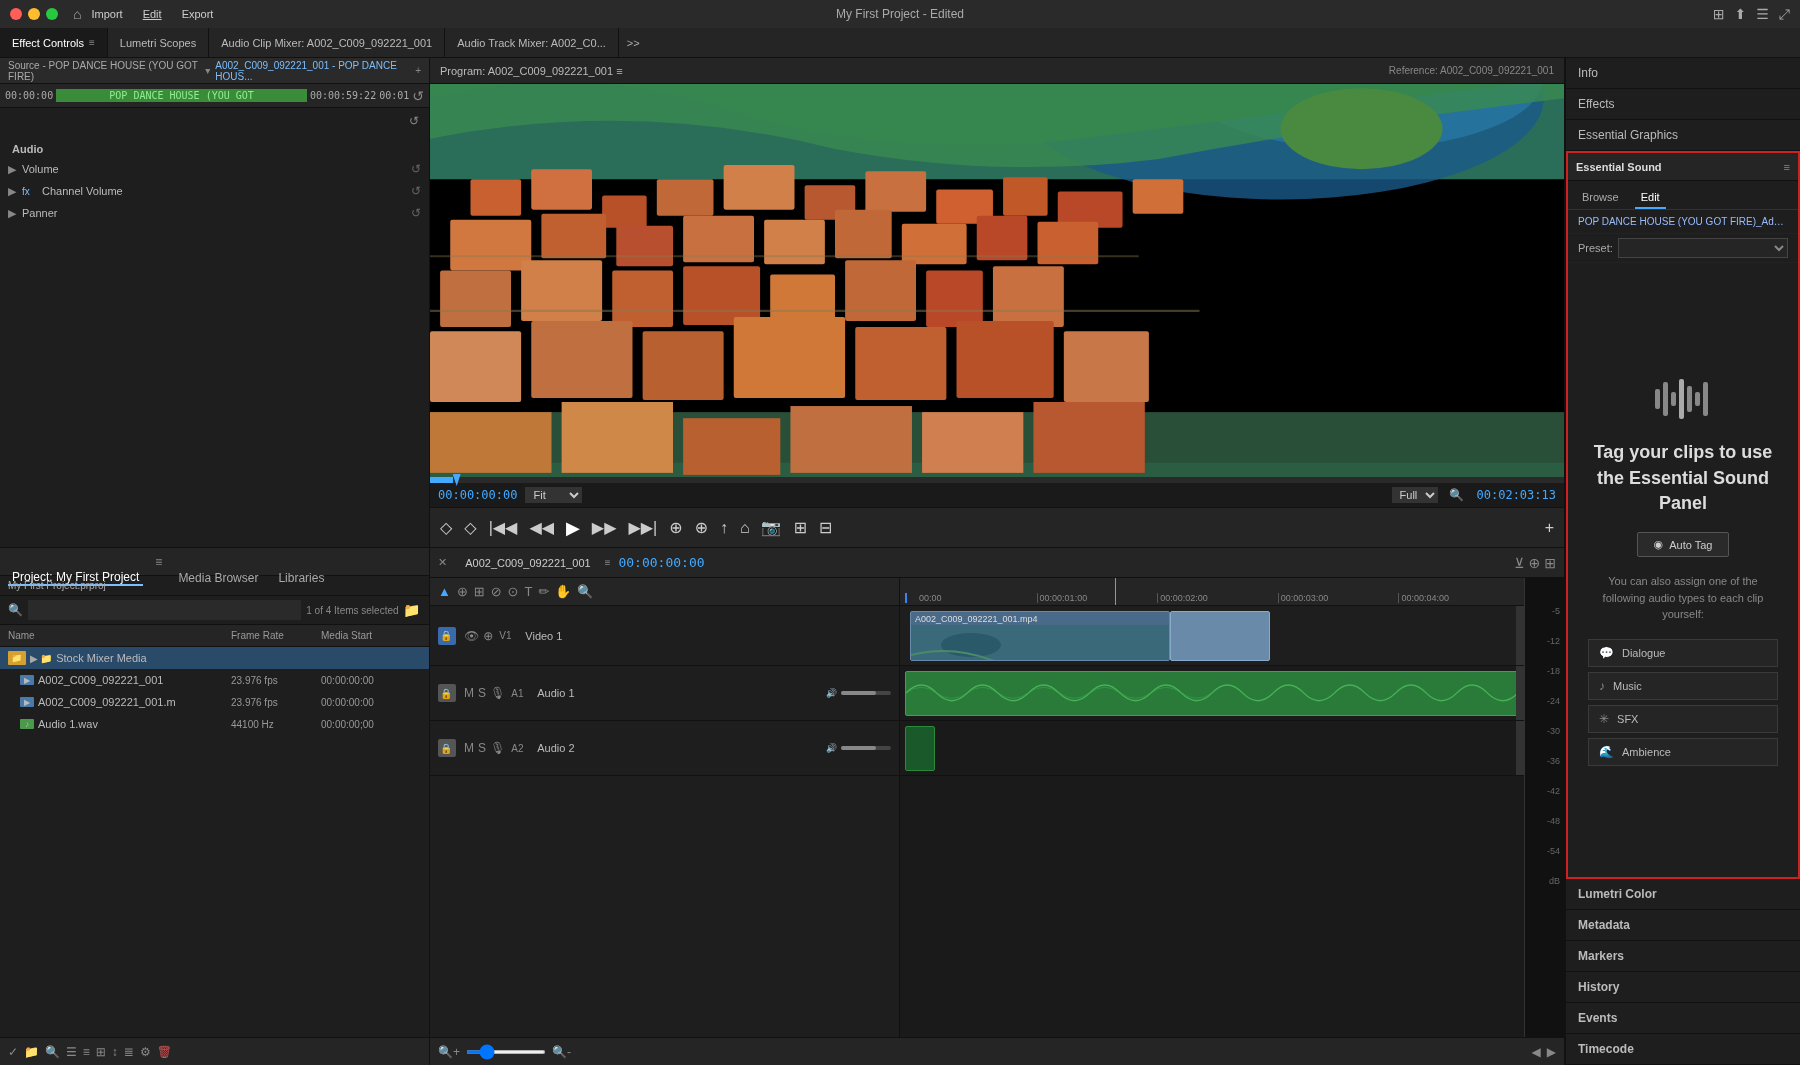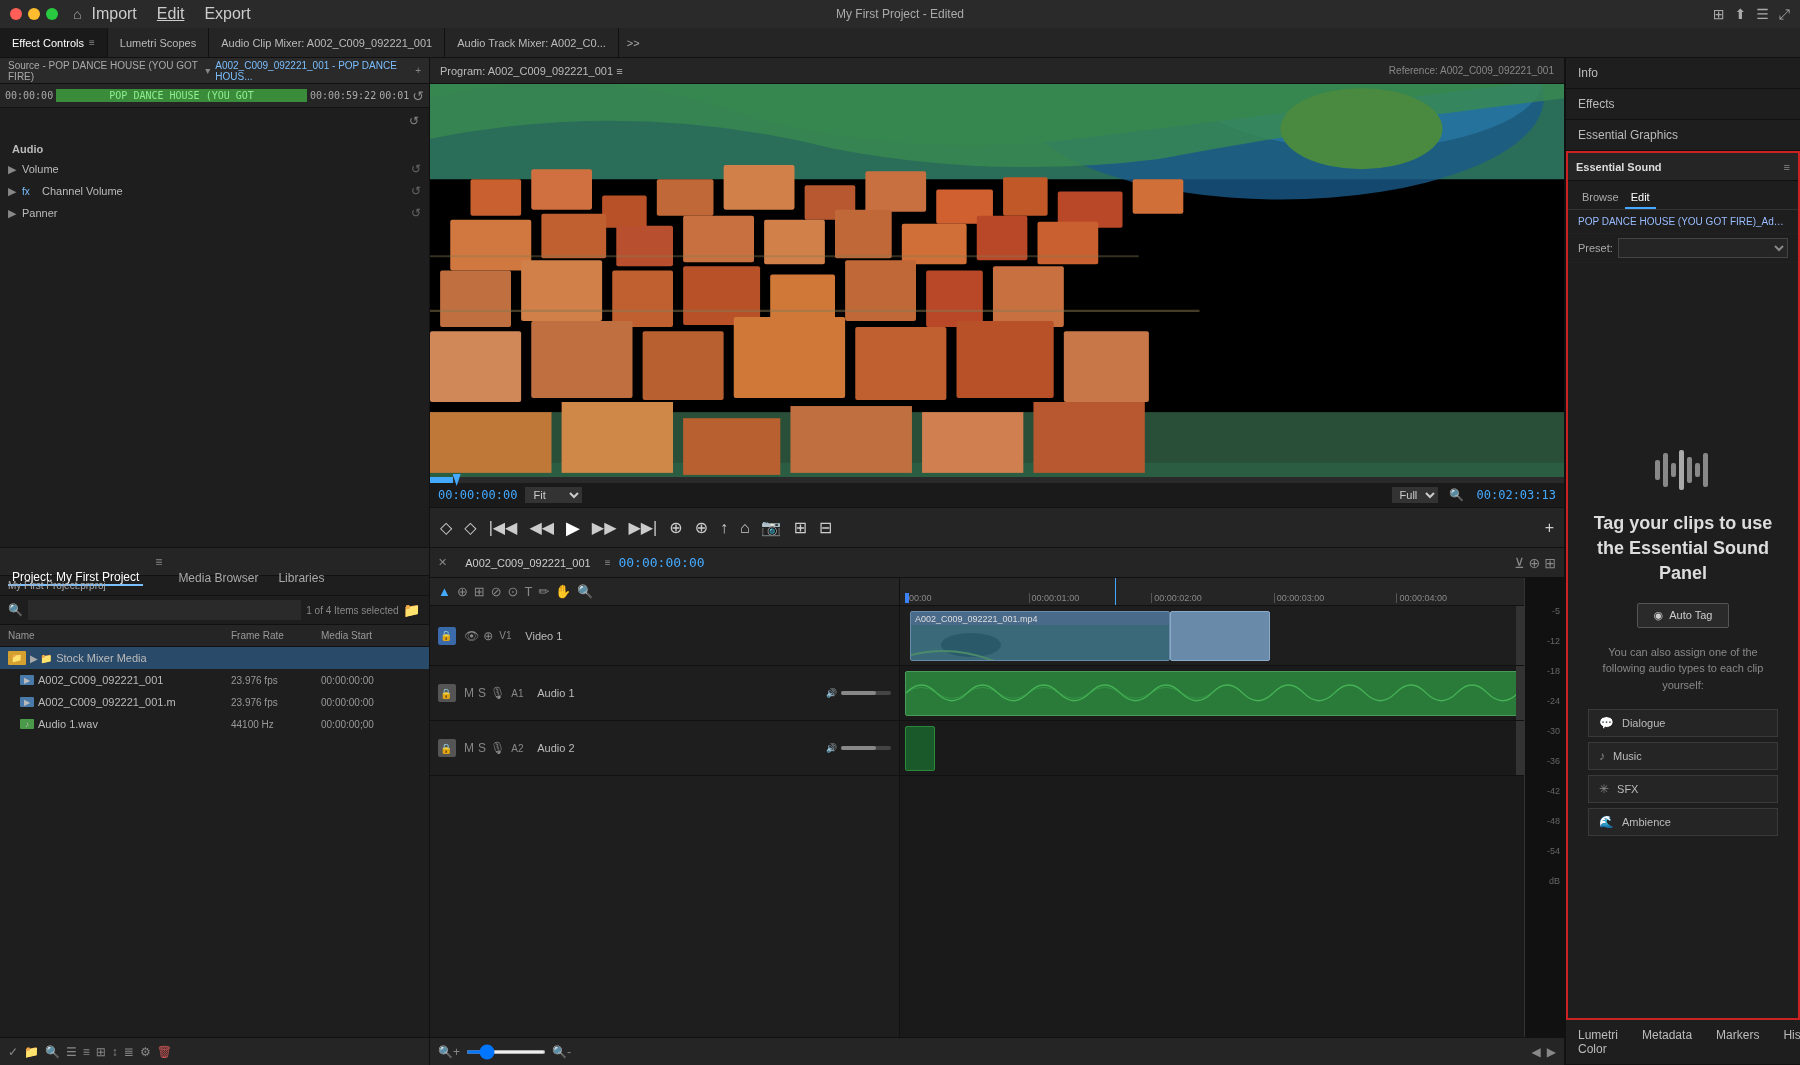--- a/index.html
+++ b/index.html
@@ -39,21 +39,21 @@
     .title-bar-center {
       position: absolute;
       left: 50%;
       transform: translateX(-50%);
       color: #aaa;
       font-size: 12px;
     }
     .title-bar-menus {
       display: flex;
       gap: 20px;
-      font-size: 16px;
+      font-size: 11px;
       color: #ccc;
     }
     .title-bar-menus span { cursor: pointer; }
     .title-bar-right {
       margin-left: auto;
       display: flex;
       gap: 10px;
       color: #aaa;
       font-size: 14px;
     }
@@ -577,20 +577,21 @@
     .esp-title {
       font-size: 11px;
       color: #ddd;
       flex: 1;
       font-weight: bold;
     }
     .esp-menu-icon { color: #888; cursor: pointer; }
     .esp-tabs {
       display: flex;
       padding: 6px 8px 0;
+      gap: 10px;
       border-bottom: 1px solid #333;
     }
     .esp-tab {
       font-size: 11px;
       color: #aaa;
       padding: 4px 6px;
       cursor: pointer;
     }
     .esp-tab.active {
       color: #fff;
@@ -682,21 +683,22 @@
       display: flex;
       align-items: center;
       gap: 8px;
       width: 100%;
     }
     .esp-type-icon { font-size: 12px; color: #888; }
 
     
     .right-panel-bottom {
       display: flex;
-      flex-direction: row;
+      flex-direction: column;
+      font-weight: bold;
     }
 
     
     ::-webkit-scrollbar { width: 6px; height: 6px; }
     ::-webkit-scrollbar-track { background: #111; }
     ::-webkit-scrollbar-thumb { background: #444; border-radius: 3px; }
 
     
     .waveform-svg {
       width: 100%;
@@ -1045,21 +1047,21 @@
                 <div class="track-volume-fill"></div>
               </div>
             </div>
           </div>
         </div>
 
         <div class="timeline-tracks">
 
           <div class="ruler">
             <div style="display:flex;width:100%;padding:0 5px;font-size:9px;color:#888;align-items:flex-end">
-              <span style="flex:1;border-left:4px solid #3b82f6;padding-left:0">00:00</span>
+              <span style="flex:1;border-left:2px solid #3b82f6;padding-left:12px">00:00</span>
               <span style="flex:1;border-left:1px solid #555;padding-left:2px">00:00:01:00</span>
               <span style="flex:1;border-left:1px solid #555;padding-left:2px">00:00:02:00</span>
               <span style="flex:1;border-left:1px solid #555;padding-left:2px">00:00:03:00</span>
               <span style="flex:1;border-left:1px solid #555;padding-left:2px">00:00:04:00</span>
             </div>
 
             <div class="playhead-line"></div>
           </div>
 
           <div class="video-track-row">

